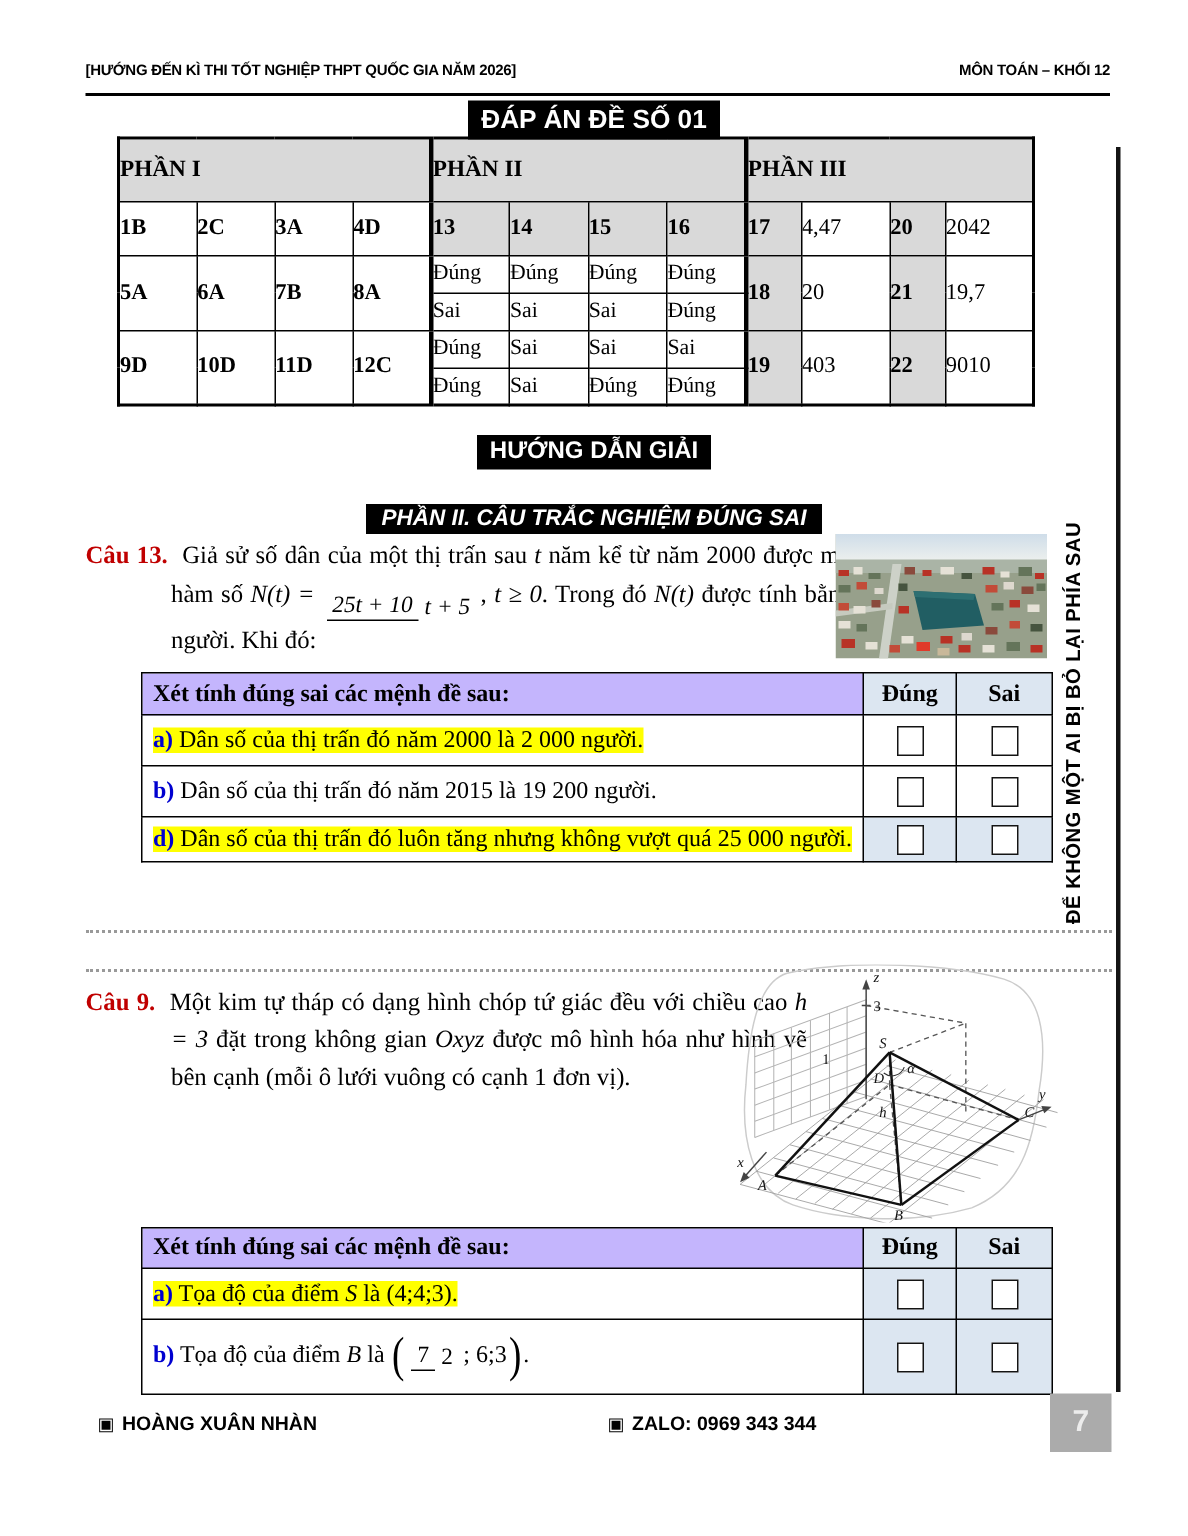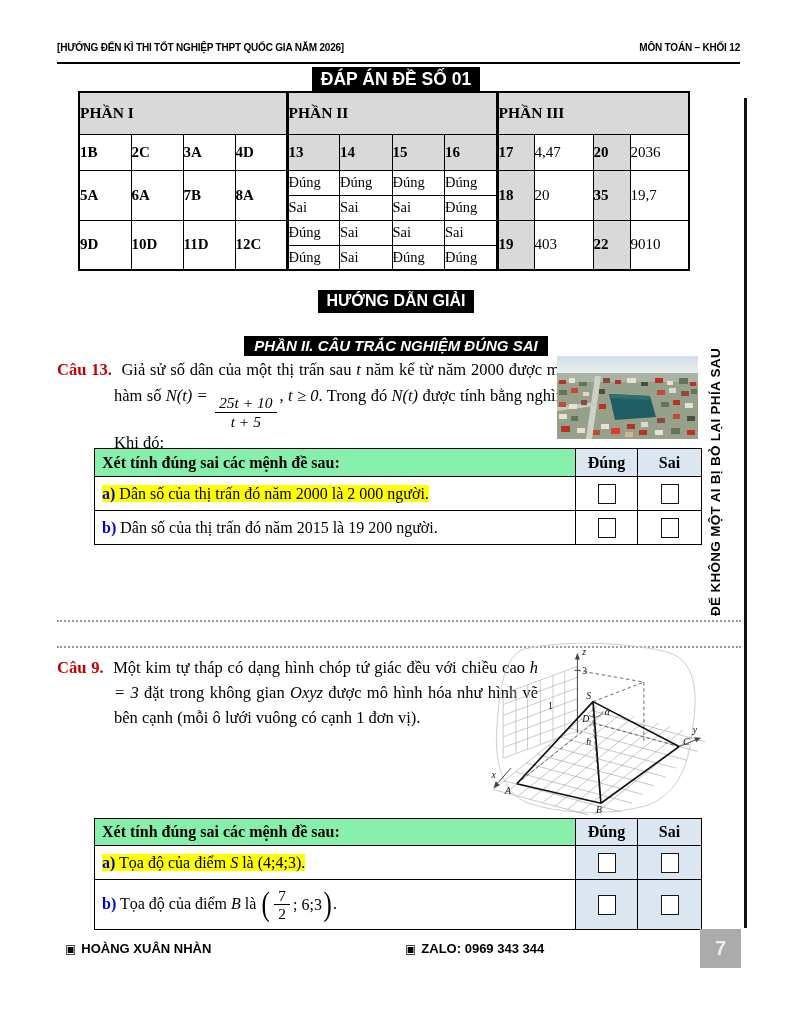--- a/index.html
+++ b/index.html
@@ -30,37 +30,37 @@
   table.ans td.val{border-left:1.2px dashed #8f8f8f;font-weight:400;}
 
   
   .qblock{position:absolute;font-size:16.5px;line-height:26px;text-align:justify;
           padding-left:57px;text-indent:-57px;}
   .q13{left:57px;top:357px;width:497px;}
   .q14{left:57px;top:655px;width:424px;line-height:25px;}
   .qlabel{color:#c00000;font-weight:700;}
   .mvar{font-style:italic;}
 
-  .frac{display:inline-flex;flex-direction:column;align-items:center;vertical-align:-42%;
+  .frac{display:inline-flex;flex-direction:row;align-items:center;vertical-align:-42%;
         line-height:1.12;margin:0 3px;font-size:15.5px;text-indent:0;}
   .fr-num{padding:0 4px;border-bottom:1.3px solid #000;}
   .fr-den{padding:0 4px;}
   .fr-den sup{font-size:10px;line-height:0;}
 
   
   .photo{position:absolute;left:557px;top:356px;width:141px;height:83px;}
 
   
   table.stmt{position:absolute;left:94px;border-collapse:collapse;table-layout:fixed;width:607px;
              font-size:16px;border:1.6px solid #000;}
   table.stmt td,table.stmt th{border:1.4px solid #000;padding:0 0 0 7px;text-align:left;vertical-align:middle;}
   table.stmt th{font-size:16px;}
   table.stmt td.chk,table.stmt th.chk{text-align:center;padding:0;}
   table.stmt th.chk{background:#dce6f1;}
-  table.stmt .hdr-cell{background:#86efac;}
+  table.stmt .hdr-cell{background:#c4b5fd;}
   table.stmt tr.blue td.chk{background:#dce6f1;}
   .t13{top:448px;}
   .t14{top:818px;}
   .cb{display:inline-block;width:16px;height:18px;border:1.7px solid #141414;background:#fff;vertical-align:middle;}
   .lbl{color:#0000d0;font-weight:700;}
   .hl{background:#ffff00;}
   .hl-pad{display:inline-block;padding:1px 3px 1px 0;}
   .tuple{display:inline-flex;align-items:center;vertical-align:middle;}
   .bigp{font-size:33px;font-weight:400;line-height:.85;transform:scaleX(.75);}
 
@@ -128,34 +128,34 @@
       <td class="bold">2C</td>
       <td class="bold">3A</td>
       <td class="bold">4D</td>
       <td class="bold shade sep">13</td>
       <td class="bold shade">14</td>
       <td class="bold shade">15</td>
       <td class="bold shade">16</td>
       <td class="bold shade sep">17</td>
       <td class="val">4,47</td>
       <td class="bold shade">20</td>
-      <td class="val">2036</td>
+      <td class="val">2042</td>
     </tr>
     <tr style="height:25px">
       <td rowspan="2" class="bold">5A</td>
       <td rowspan="2" class="bold">6A</td>
       <td rowspan="2" class="bold">7B</td>
       <td rowspan="2" class="bold">8A</td>
       <td class="ds sep">Đúng</td>
       <td class="ds">Đúng</td>
       <td class="ds">Đúng</td>
       <td class="ds">Đúng</td>
       <td rowspan="2" class="bold shade sep">18</td>
       <td rowspan="2" class="val">20</td>
-      <td rowspan="2" class="bold shade">35</td>
+      <td rowspan="2" class="bold shade">21</td>
       <td rowspan="2" class="val">19,7</td>
     </tr>
     <tr style="height:25px">
       <td class="ds sep">Sai</td>
       <td class="ds">Sai</td>
       <td class="ds">Sai</td>
       <td class="ds">Đúng</td>
     </tr>
     <tr style="height:25px">
       <td rowspan="2" class="bold">9D</td>
@@ -282,20 +282,27 @@
       <td class="chk"><span class="cb"></span></td>
       <td class="chk"><span class="cb"></span></td>
     </tr>
     <tr style="height:34px">
       <td>
         <span class="lbl">b)</span> <span>Dân số của thị trấn đó năm 2015 là 19 200 người.</span>
       </td>
       <td class="chk"><span class="cb"></span></td>
       <td class="chk"><span class="cb"></span></td>
     </tr>
+    <tr class="blue" style="height:30px">
+      <td>
+        <span class="hl"><span class="lbl">d)</span> <span>Dân số của thị trấn đó luôn tăng nhưng không vượt quá 25 000 người.</span></span>
+      </td>
+      <td class="chk"><span class="cb"></span></td>
+      <td class="chk"><span class="cb"></span></td>
+    </tr>
   </tbody>
     </table>
 
   <div class="dots dots1"></div>
   <div class="dots dots2"></div>
 
   <div class="qblock q14">
     <span class="qlabel">Câu 9.</span>&nbsp;
     <span>Một kim tự tháp có dạng hình chóp tứ giác đều với chiều cao</span>
     <span class="mvar">h = 3</span>

